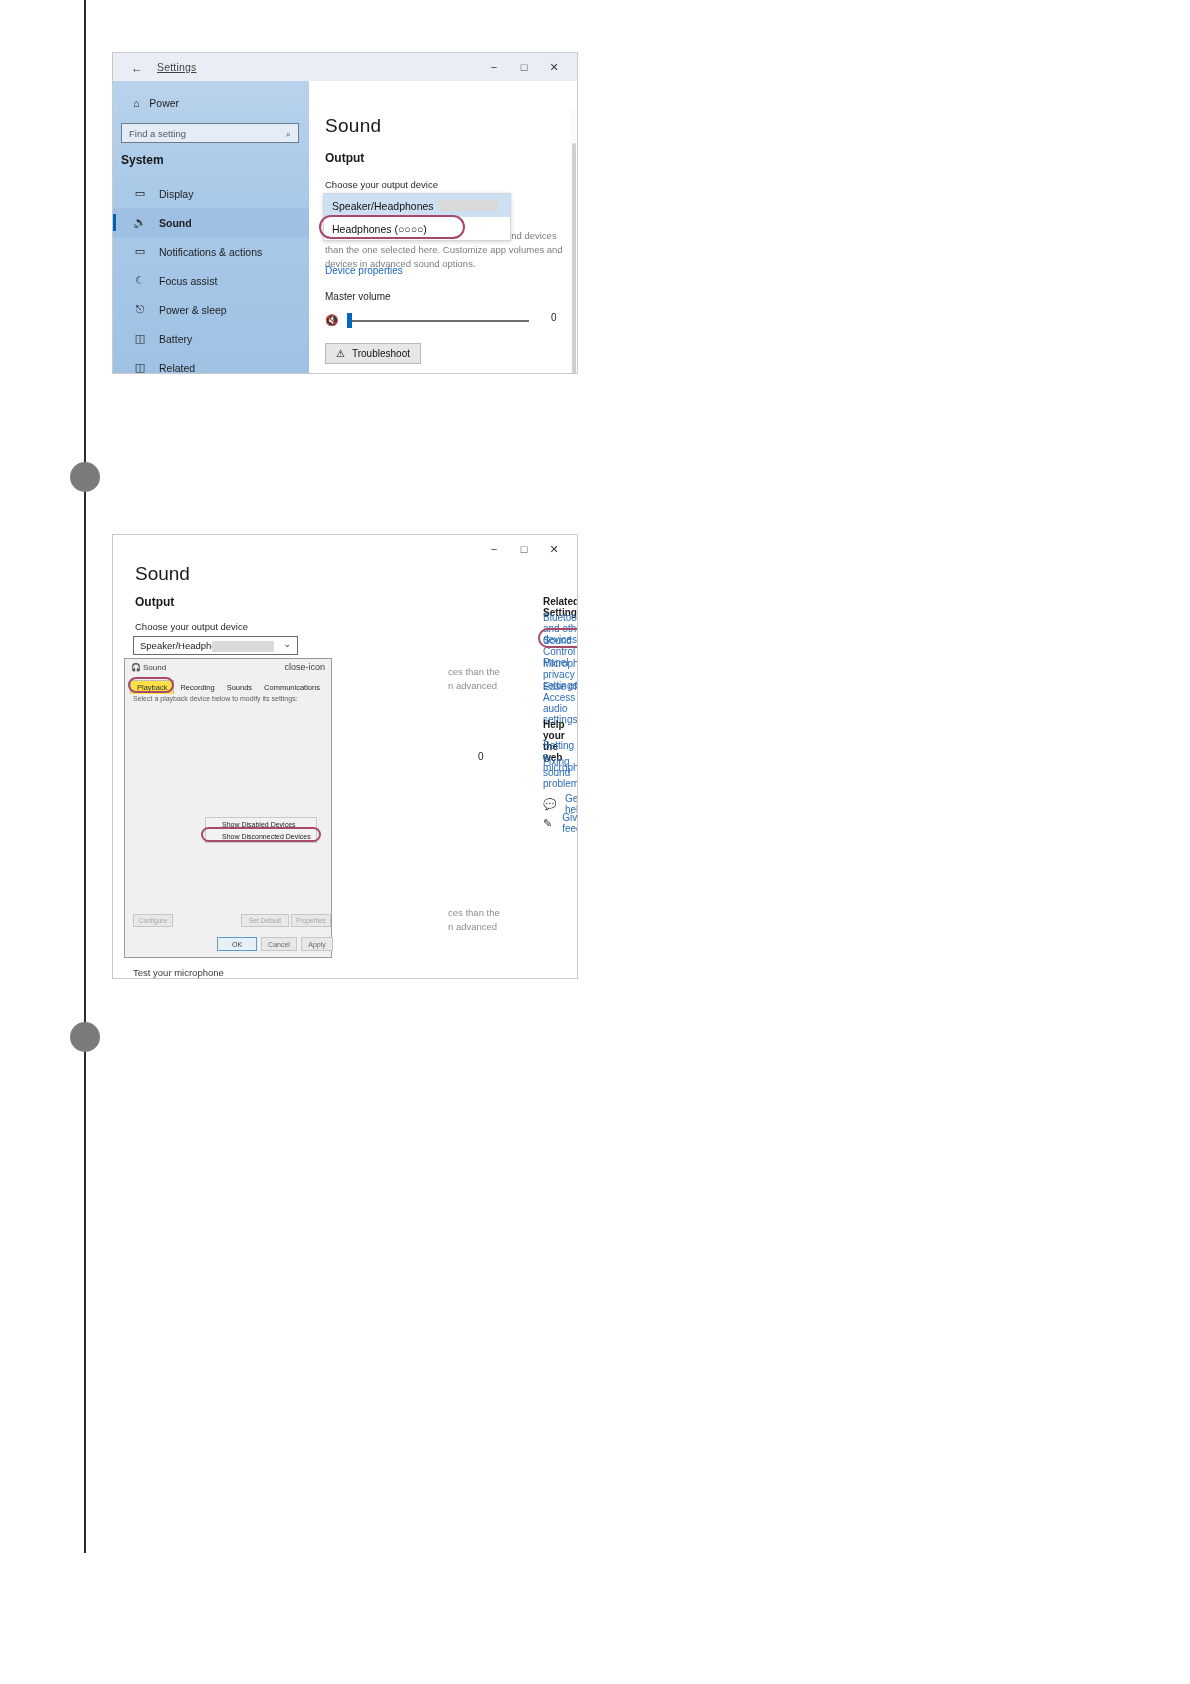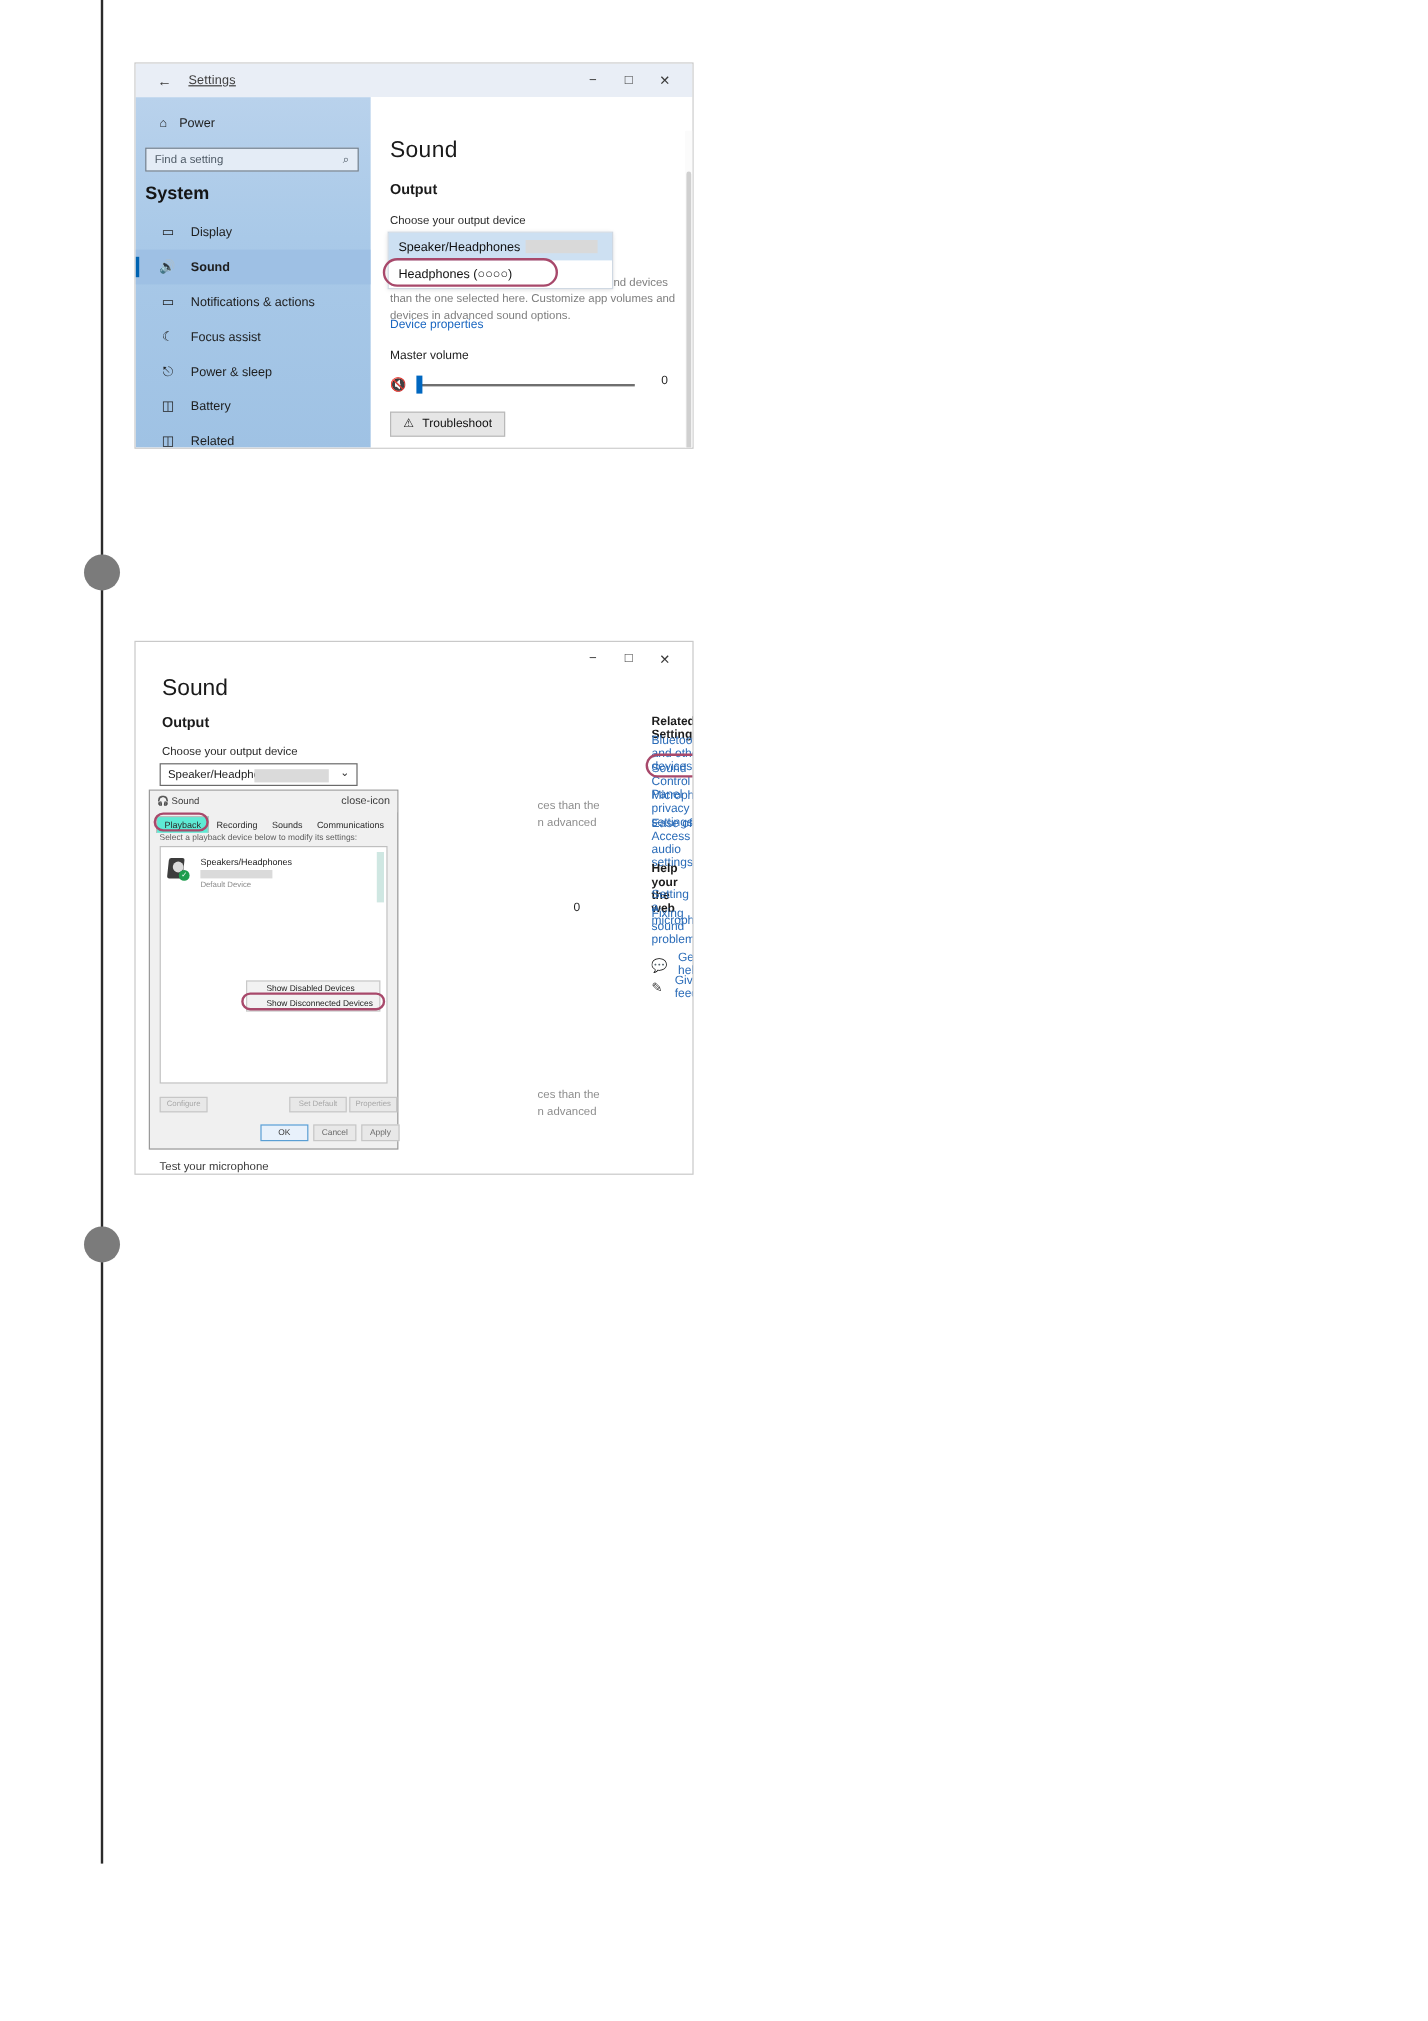--- a/index.html
+++ b/index.html
@@ -27,21 +27,21 @@
 
   .back-arrow{position:absolute;left:18px;top:8px;font-size:12px;color:#3a3a3a;}
   .win-title{position:absolute;left:44px;top:8px;font-size:10.5px;color:#3f3f3f;letter-spacing:.2px;text-decoration:underline;}
   .caption-btns{position:absolute;right:8px;top:4px;display:flex;gap:0px;}
   .cap{width:30px;height:20px;display:flex;align-items:center;justify-content:center;font-size:11px;color:#3a3a3a;}
 
   .nav-home{position:absolute;left:20px;top:16px;font-size:10.5px;color:#1d1d1d;display:flex;align-items:center;gap:10px;}
   .searchbox{position:absolute;left:8px;top:42px;width:178px;height:20px;border:1px solid #6d7d8d;background:#e4ecf6;box-sizing:border-box;}
   .searchbox .ph{position:absolute;left:7px;top:4px;font-size:9.5px;color:#4e5a66;}
   .searchbox .mag{position:absolute;right:7px;top:4px;font-size:9.5px;color:#4e5a66;}
-  .sec-head{position:absolute;left:8px;top:72px;font-size:15px;font-weight:bold;color:#151515;}
+  .sec-head{position:absolute;left:8px;top:72px;font-size:12px;font-weight:bold;color:#151515;}
 
   .navlist{position:absolute;left:0;top:98px;width:100%;}
   .navitem{position:relative;height:29px;display:flex;align-items:center;padding-left:20px;gap:12px;font-size:10.5px;color:#1d1d1d;}
   .navitem.sel{background:#9ec0e4;font-weight:bold;}
   .navitem.sel::before{content:"";position:absolute;left:0;top:6px;width:3px;height:17px;background:#0063b1;}
   .navitem .ic{width:14px;text-align:center;font-size:11px;color:#222;display:inline-block;}
 
   .scrollstrip{position:absolute;right:0;top:28px;width:6px;bottom:0;background:#fbfbfb;}
   .scrollthumb{position:absolute;right:1px;top:34px;width:4px;height:235px;background:#d0d0d0;border-radius:2px;}
 
@@ -91,21 +91,21 @@
   .hw-row .ic{font-size:11px;color:#333;width:12px;text-align:center;}
 
   
   #sdlg{position:absolute;left:11px;top:123px;width:208px;height:300px;background:#f0f0f0;border:1px solid #9a9a9a;box-sizing:border-box;}
   #sdlg .dtitle{position:absolute;left:0;top:0;width:100%;height:18px;background:#f0f0f0;}
   #sdlg .dtitle .tic{position:absolute;left:6px;top:4px;font-size:8px;color:#2a6fb5;}
   #sdlg .dtitle .ttxt{position:absolute;left:18px;top:4px;font-size:8px;color:#3c3c3c;}
   #sdlg .dtitle .dx{position:absolute;right:6px;top:3px;font-size:9px;color:#3c3c3c;}
   .tabs{position:absolute;left:5px;top:21px;display:flex;gap:0px;align-items:flex-end;}
   .tab{font-size:7.5px;color:#2b2b2b;padding:2px 6px;}
-  .tab.active{background:#5eead4;border:1px solid #bdbdbd;border-bottom:none;}
+  .tab.active{background:#fde047;border:1px solid #bdbdbd;border-bottom:none;}
   .dsub{position:absolute;left:8px;top:36px;font-size:7px;color:#5e5e5e;}
   .devlist{position:absolute;left:8px;top:46px;right:8px;height:198px;background:#fff;border:1px solid #bfbfbf;box-sizing:border-box;}
   .dev{position:absolute;left:6px;top:8px;display:flex;gap:8px;}
   .dev .spk{width:19px;height:20px;position:relative;}
   .dev .spk .box{position:absolute;left:0;top:1px;width:13px;height:17px;background:#3c3c3c;border-radius:2px;transform:skewX(-6deg);}
   .dev .spk .box2{position:absolute;left:4px;top:4px;width:9px;height:9px;border-radius:50%;background:#dcdcdc;}
   .dev .spk .chk{position:absolute;left:9px;top:11px;width:9px;height:9px;border-radius:50%;background:#1f9d4e;color:#fff;font-size:6px;
       display:flex;align-items:center;justify-content:center;}
   .dev .txt{display:flex;flex-direction:column;gap:2px;}
   .dev .n{font-size:7.5px;color:#1a1a1a;}
@@ -286,35 +286,20 @@
     <div class="tabs">
       <span class="tab active">Playback</span>
       <span class="tab">Recording</span>
       <span class="tab">Sounds</span>
       <span class="tab">Communications</span>
     </div>
     <div class="ring" style="left:3px;top:18px;width:46px;height:16px;border-radius:9px;"></div>
 
     <div class="dsub">Select a playback device below to modify its settings:</div>
 
-    <div class="devlist">
-      <div class="dev">
-        <span class="spk">
-          <span class="box"></span>
-            <span class="box2"></span>
-          <span class="chk">✓</span>
-        </span>
-        <span class="txt">
-          <span class="n">Speakers/Headphones</span>
-          <span class="bar"></span>
-          <span class="d">Default Device</span>
-        </span>
-      </div>
-      <span class="listscroll"></span>
-    </div>
 
     <div class="ctxmenu">
       <div class="ctx-item">Show Disabled Devices</div>
       <div class="ctx-item">Show Disconnected Devices</div>
     </div>
     <div class="ring" style="left:76px;top:168px;width:120px;height:15px;border-radius:8px;"></div>
 
     <div class="dbtns">
       <span class="dbtn" style="left:0px;width:40px;">Configure</span>
       <span class="dbtn" style="left:108px;width:48px;">Set Default</span>

